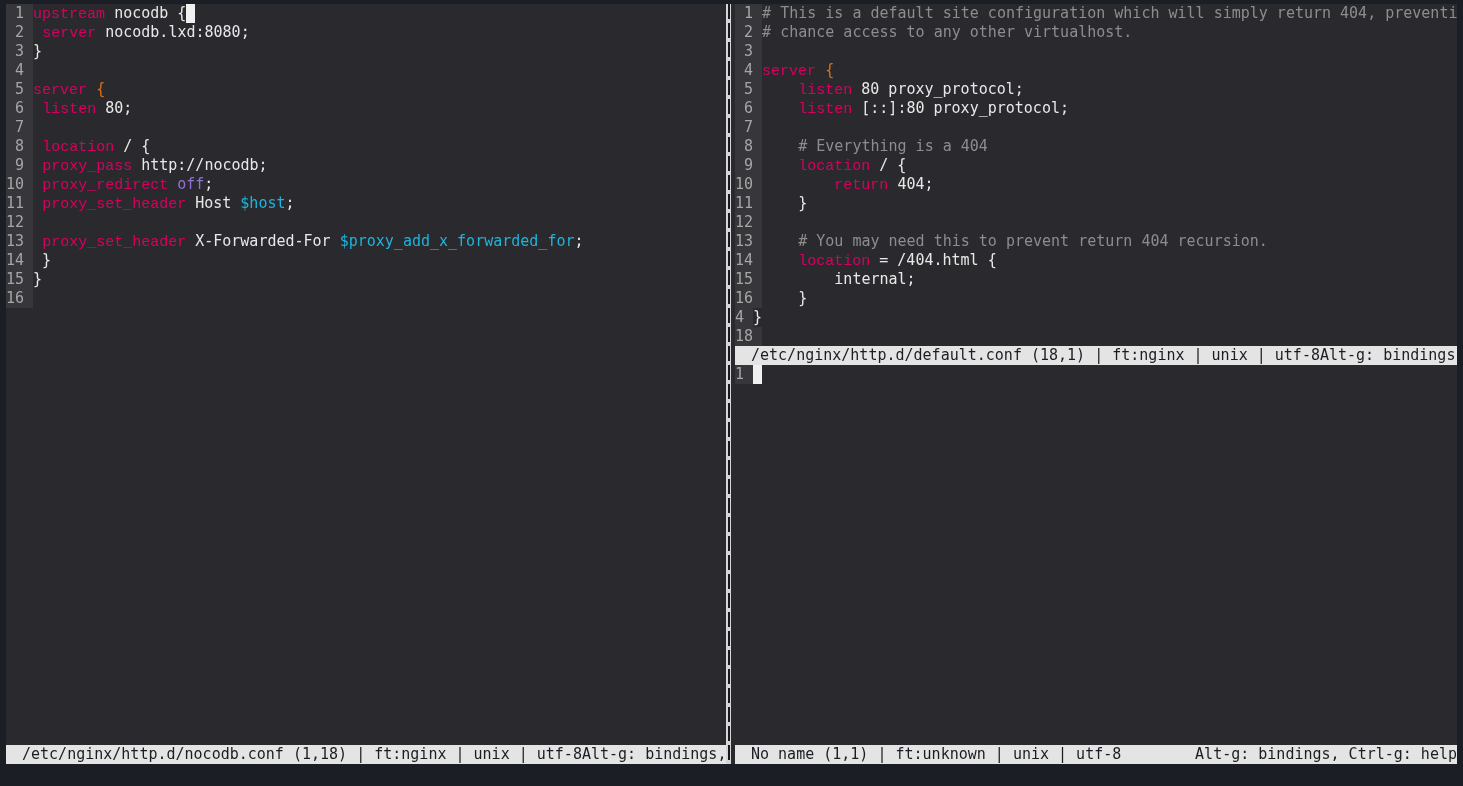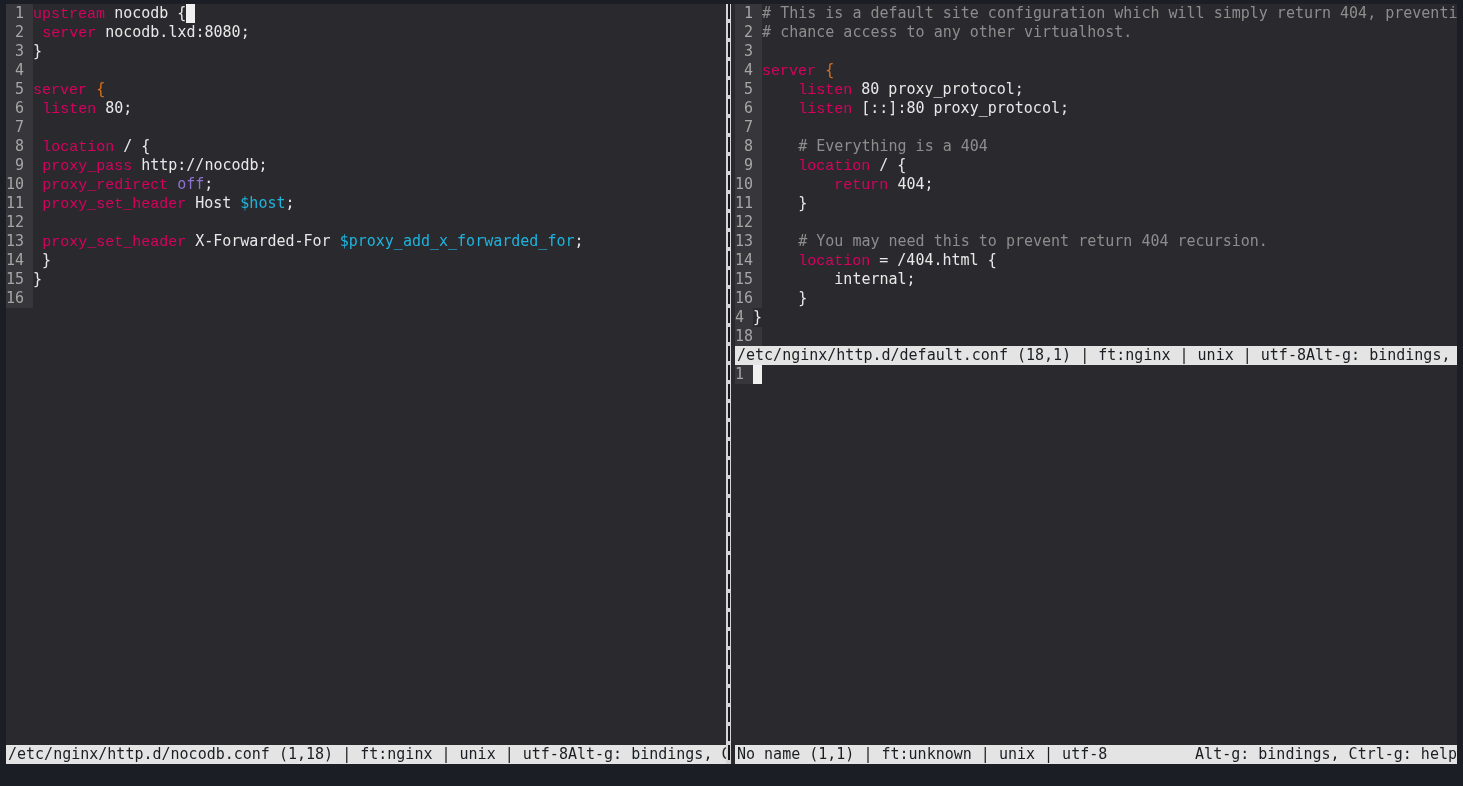--- a/index.html
+++ b/index.html
@@ -31,21 +31,21 @@
   .seg-t{color:var(--text,#e8e8e8);}
   .seg-k{color:var(--kw,#d7005f);font-family:Liberation Mono, monospace;}
   .seg-c{color:var(--cm,#8d8d8d);}
   .seg-v{color:var(--var,#1db4dd);}
   .seg-p{color:var(--purp,#8f72d2);}
   .seg-o{color:var(--orange,#d7701d);}
   .cursor{display:inline-block;width:9px;height:19px;background:var(--cursor,#f0f0f0);vertical-align:top;}
   .statusbar{
     position:absolute;left:0;right:0;bottom:0;height:19px;box-sizing:border-box;
     background:var(--status-bg,#e4e4e4);color:var(--status-text,#1a1d21);
-    font-size:15px;line-height:19px;display:flex;padding-left:2px;
+    font-size:15px;line-height:19px;display:flex;padding-left:16px;
     overflow:hidden;white-space:pre;
   }
   .statusbar .file{flex:none;white-space:pre;}
   .statusbar .help{margin-left:auto;flex:0 1 auto;min-width:0;overflow:hidden;white-space:pre;}
 </style>
 </head>
 <body>
 
 <div class="terminal">
 

